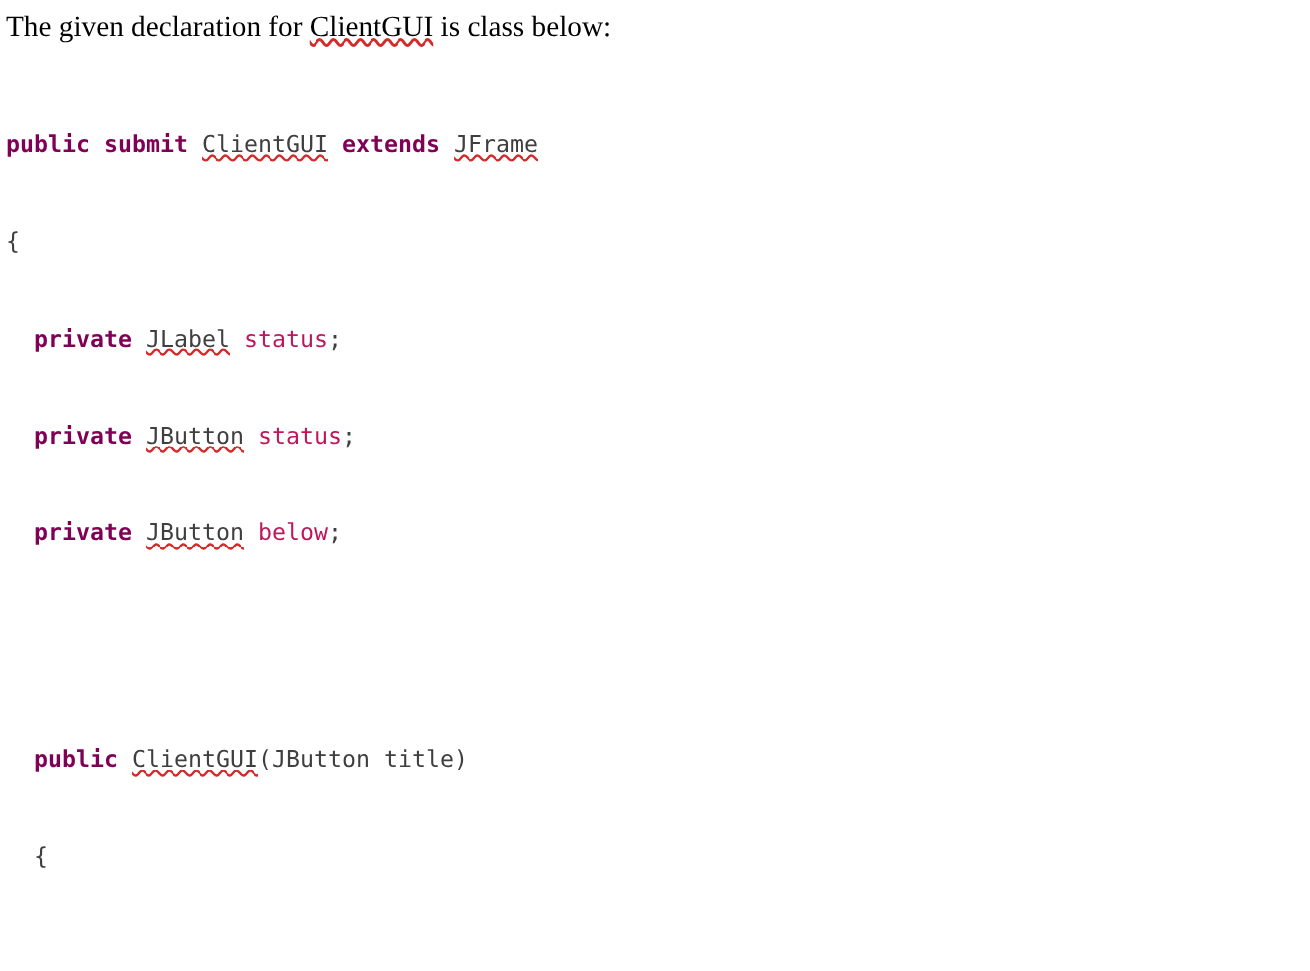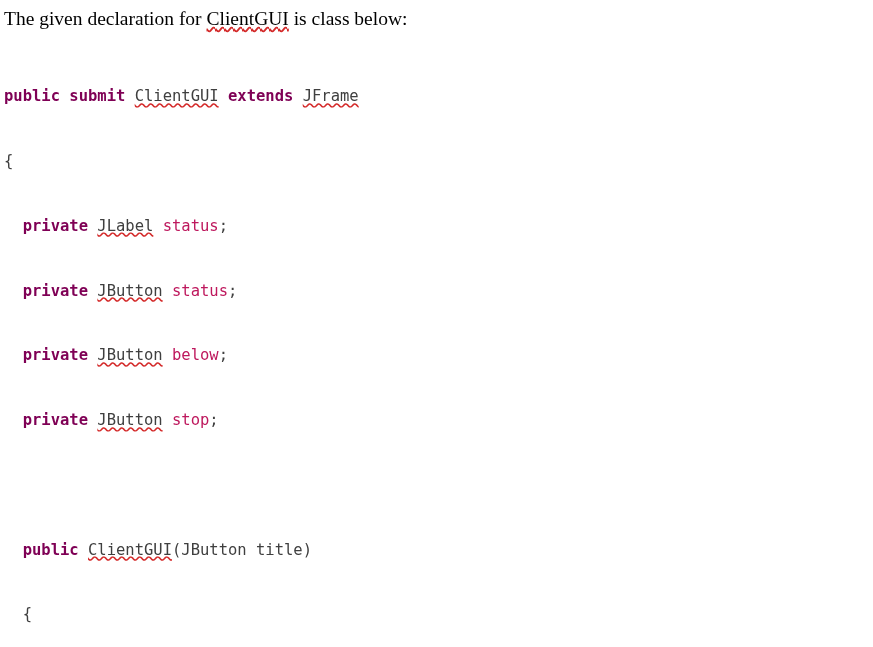--- a/index.html
+++ b/index.html
@@ -70,21 +70,20 @@
 <span class="ln"><span class="kw">public</span><span class="plain"> </span><span class="kw">submit</span><span class="plain"> </span><span class="type sq">ClientGUI</span><span class="plain"> </span><span class="kw">extends</span><span class="plain"> </span><span class="type sq">JFrame</span></span>
 
 <span class="ln"><span class="plain">{</span></span>
 
 <span class="ln">  <span class="kw">private</span> <span class="type sq">JLabel</span> <span class="var">status</span><span class="plain">;</span></span>
 
 <span class="ln">  <span class="kw">private</span> <span class="type sq">JButton</span> <span class="var">status</span><span class="plain">;</span></span>
 
 <span class="ln">  <span class="kw">private</span> <span class="type sq">JButton</span> <span class="var">below</span><span class="plain">;</span></span>
 
-<span class="ln">  <span class="kw">private</span> <span class="type sq">JButton</span> <span class="var">stop</span><span class="plain">;</span></span>
 
 <span class="ln"> </span>
 
 <span class="ln">  <span class="kw">public</span> <span class="type sq">ClientGUI</span><span class="plain">(</span><span class="type">JButton</span><span class="plain"> </span><span class="plain">title</span><span class="plain">)</span></span>
 
 <span class="ln">  <span class="plain">{</span></span>
 
 
 
 

